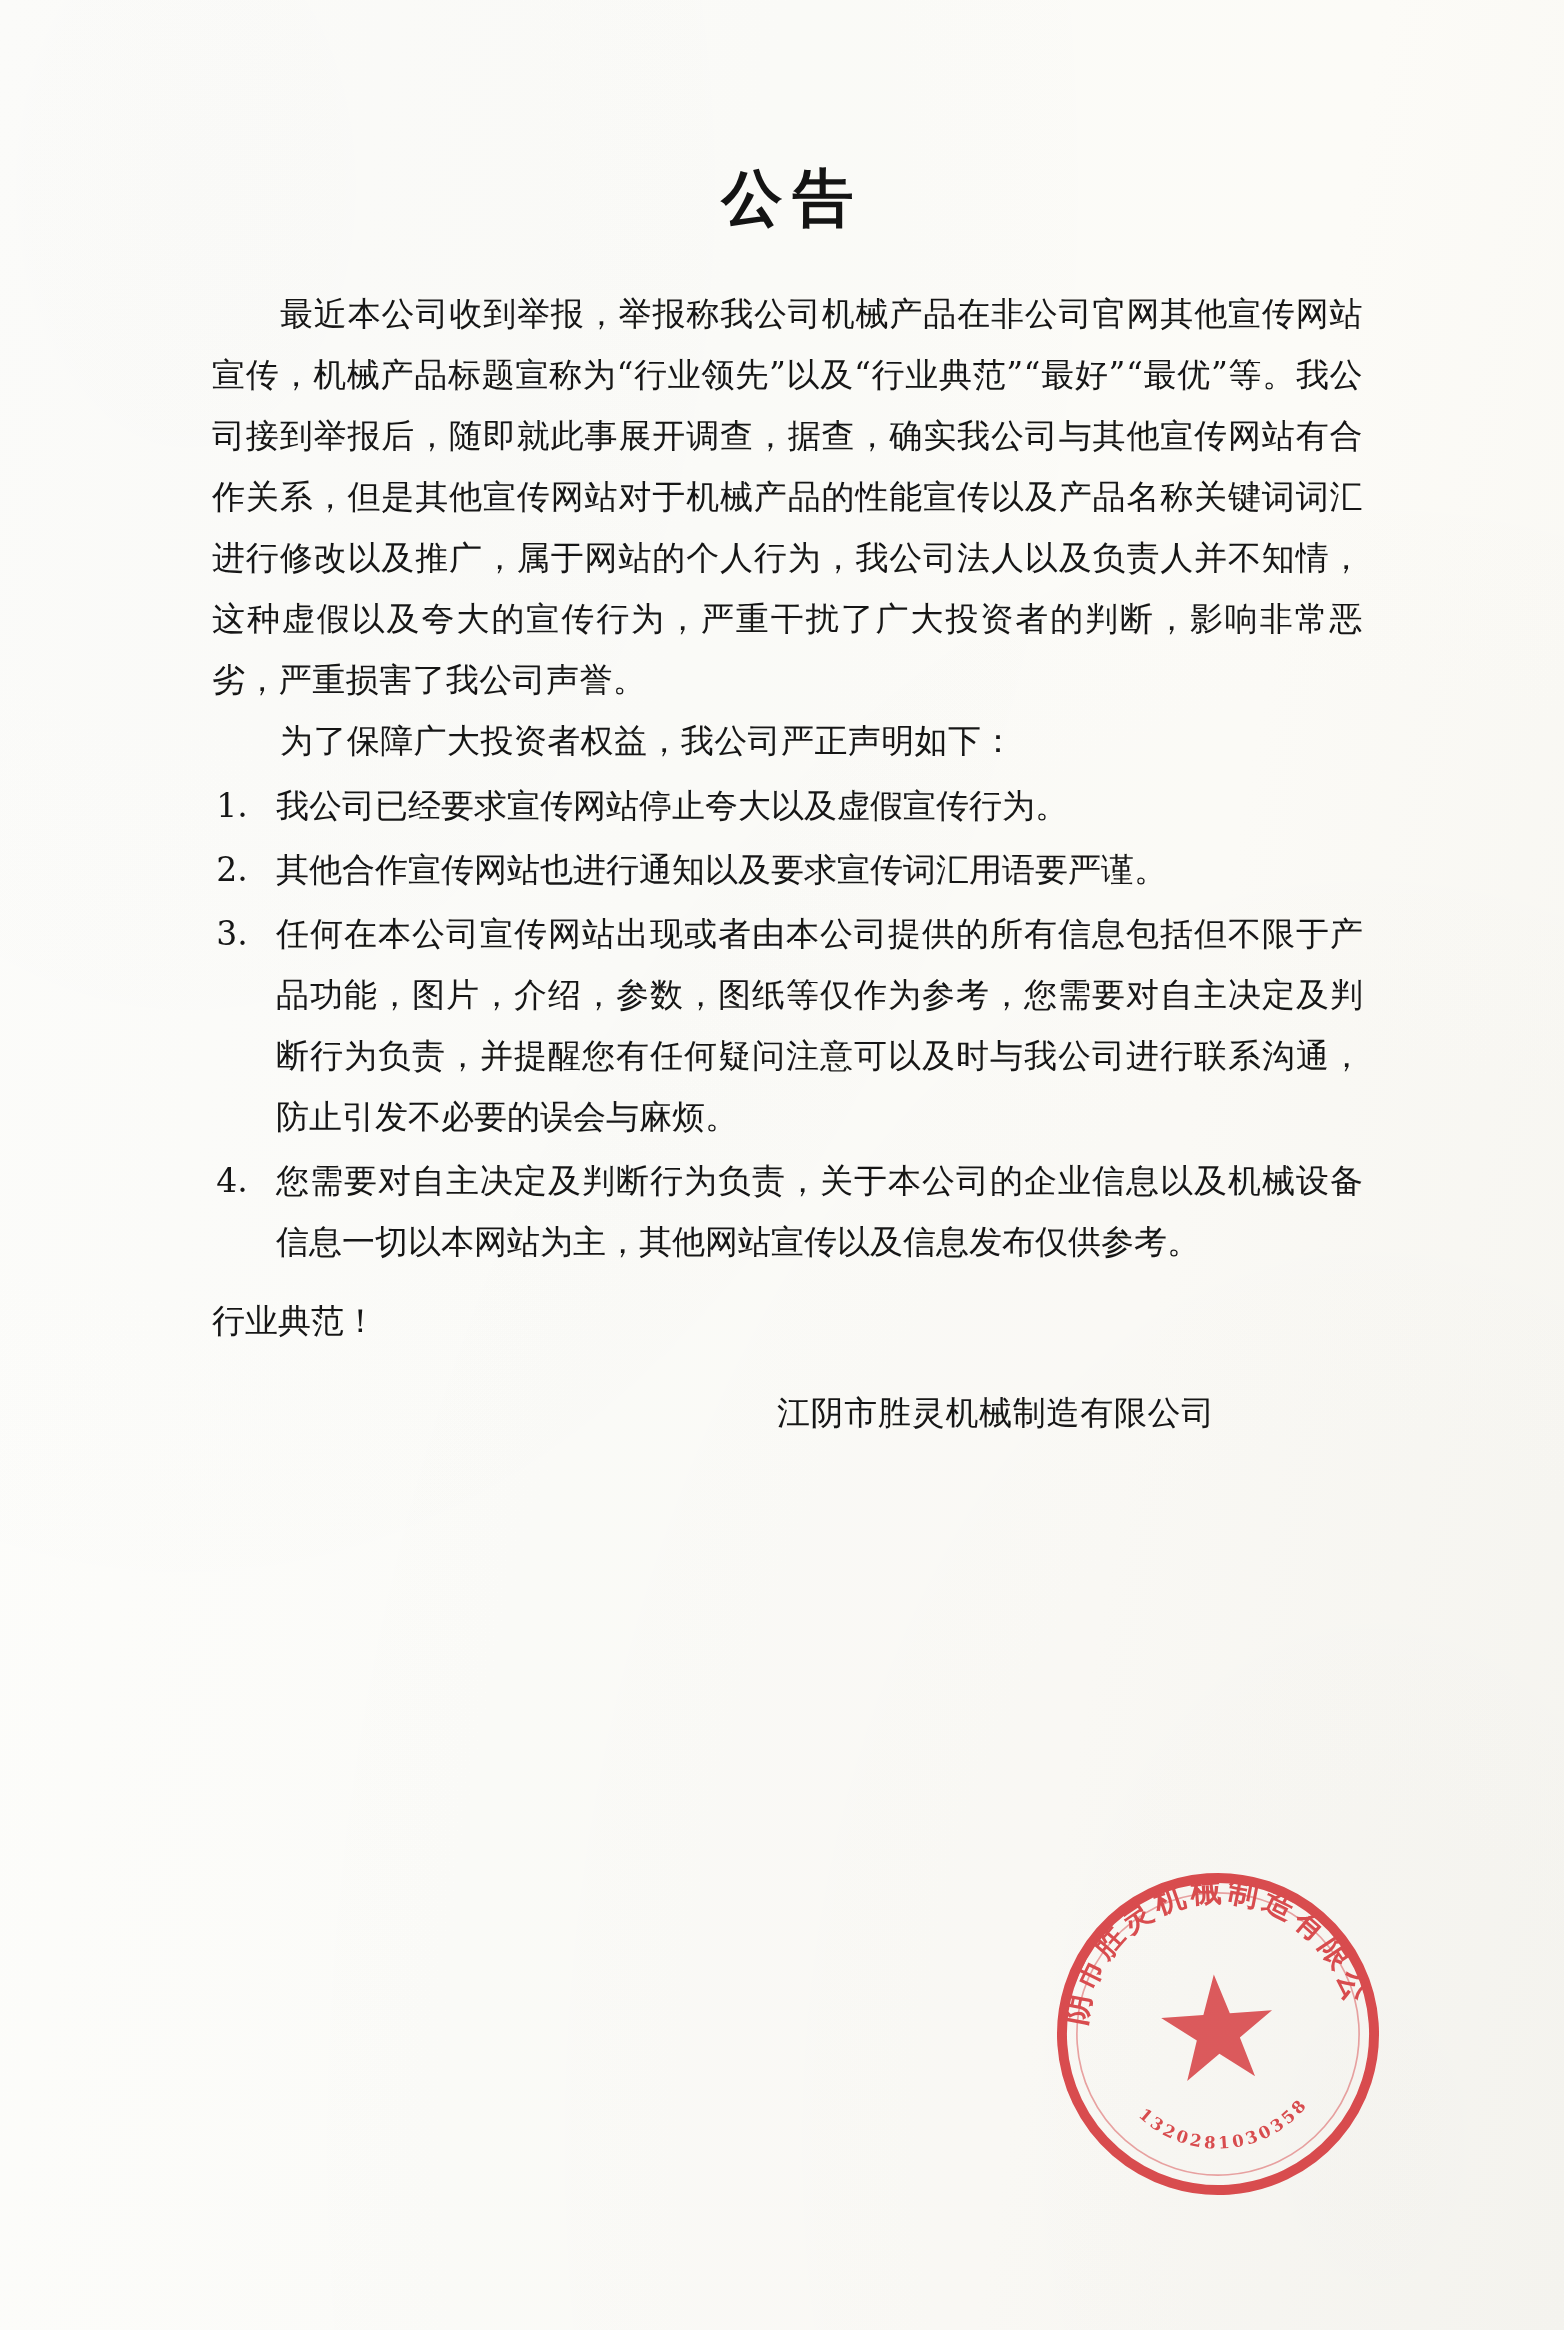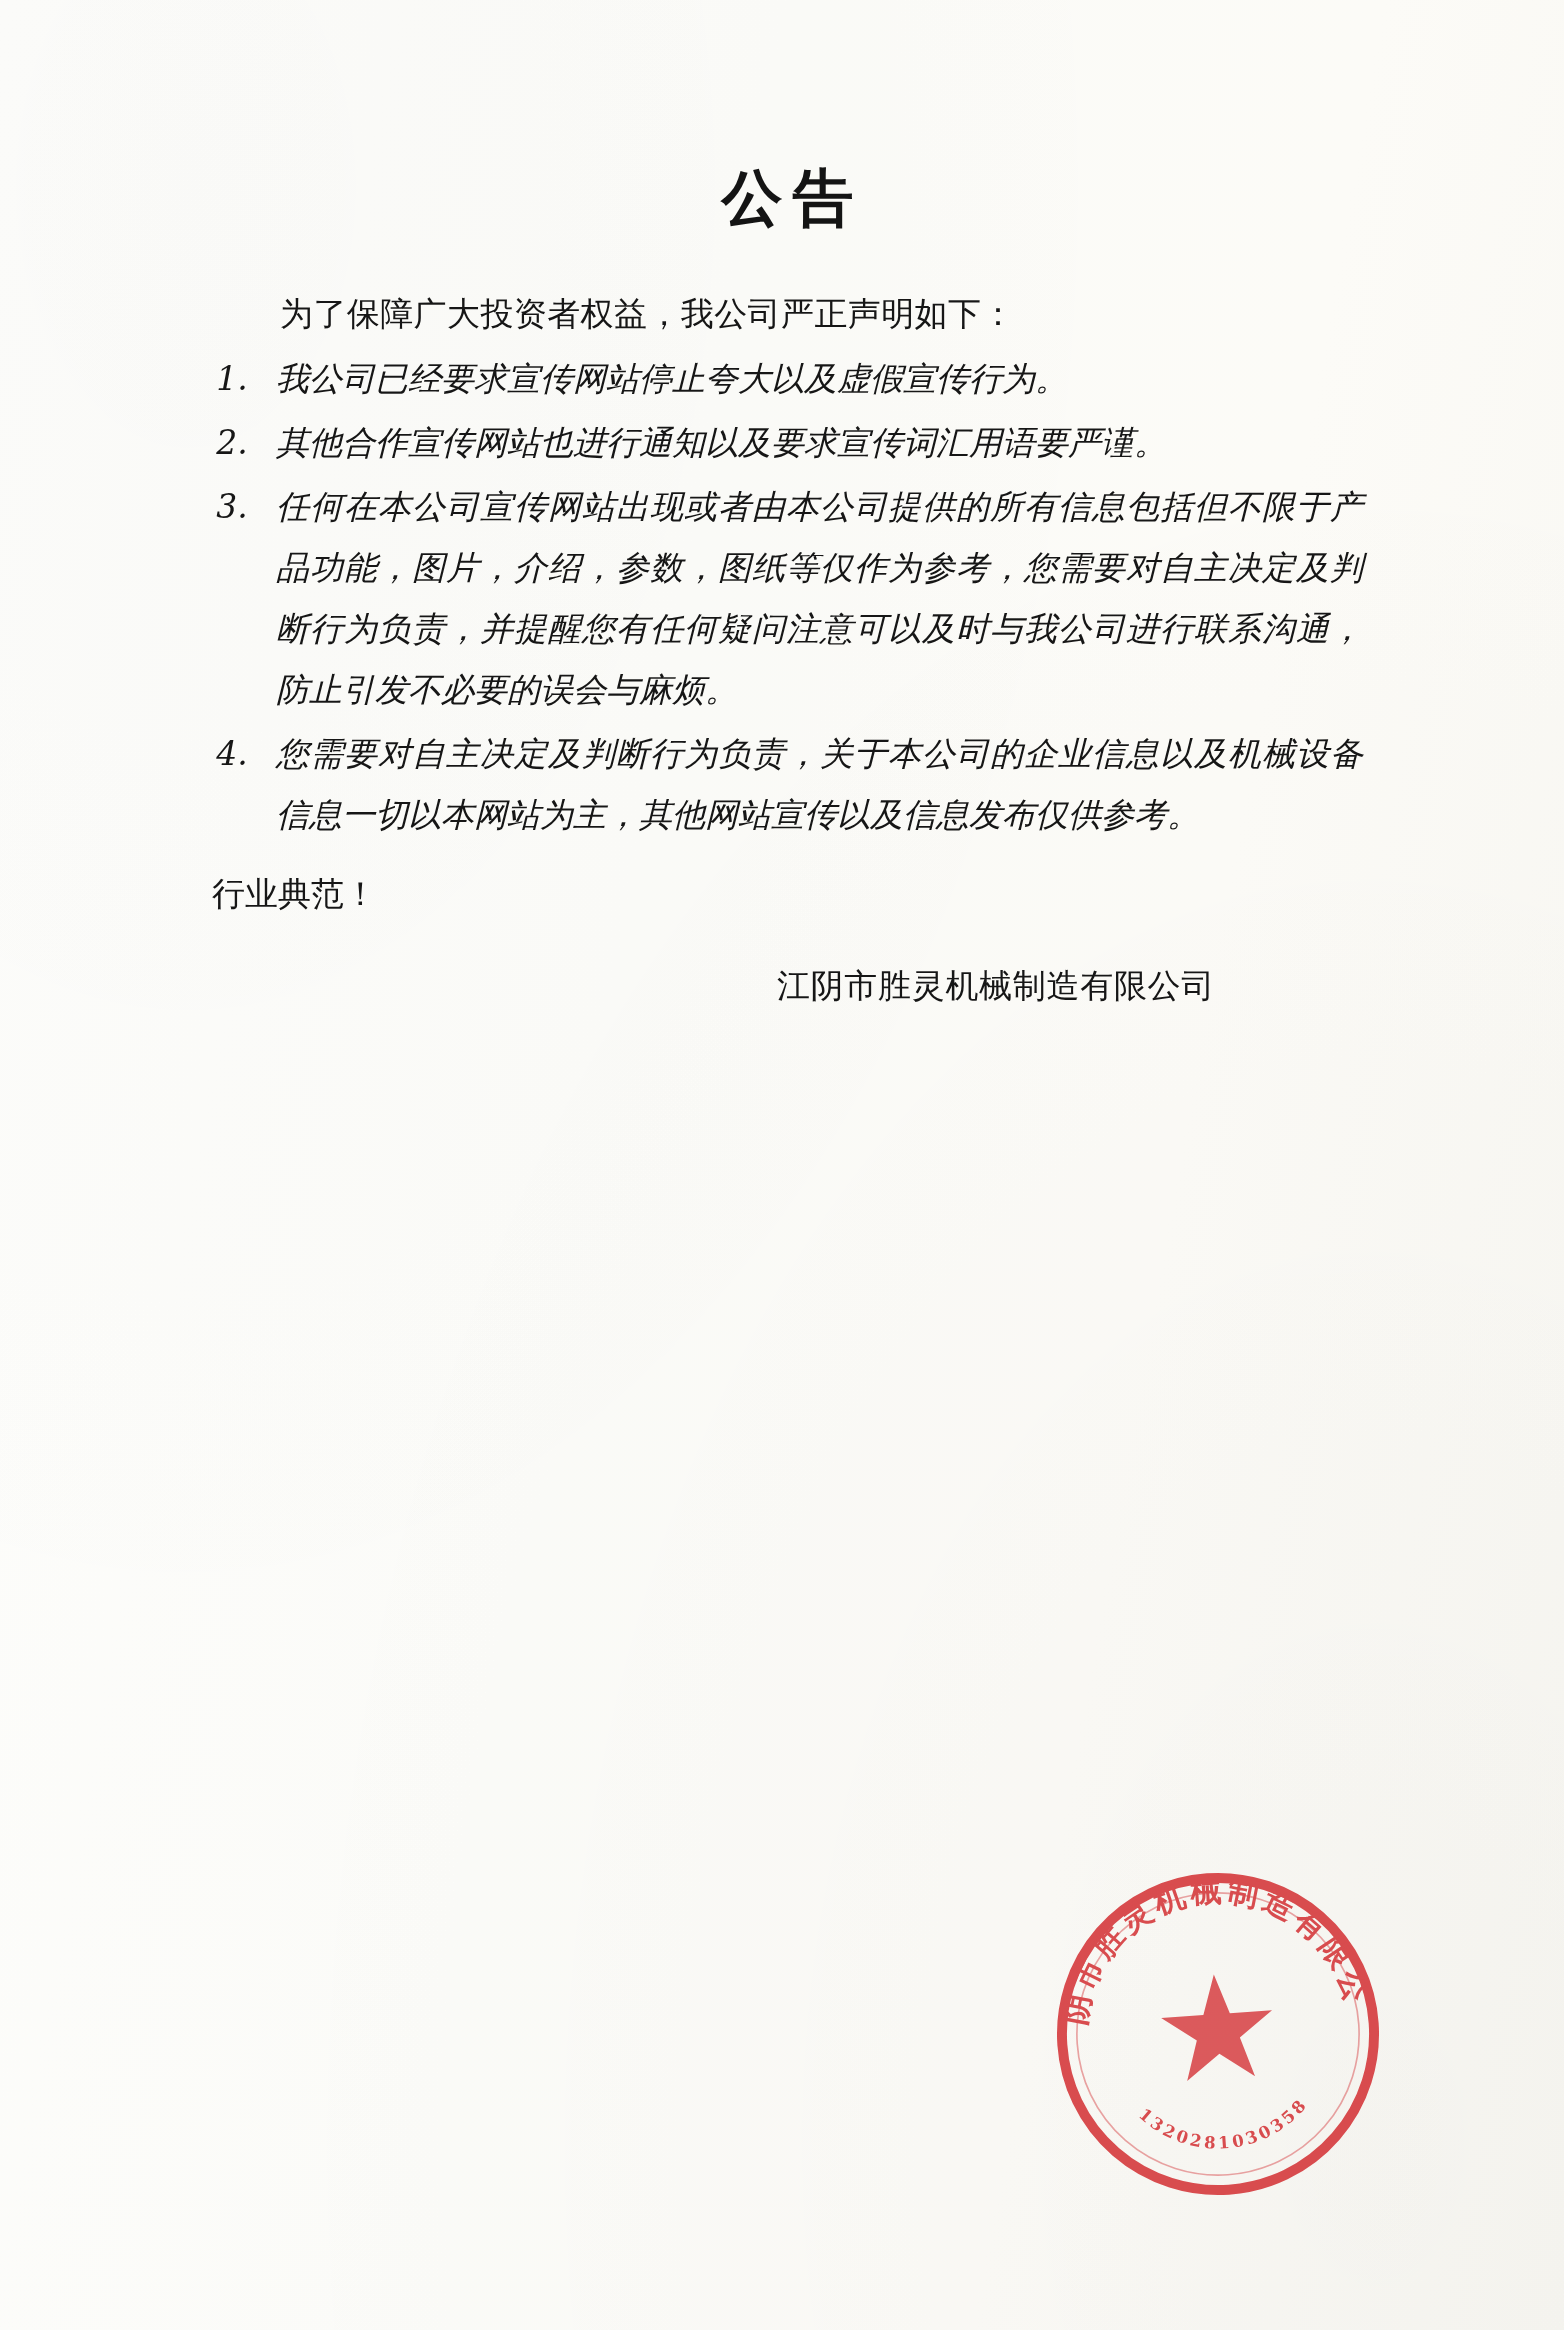--- a/index.html
+++ b/index.html
@@ -71,21 +71,20 @@
 
   .declare-lead {
     margin-top: 18.4px;
   }
 
   ol.items {
     list-style: none;
     counter-reset: itemcount;
     margin: 4.2px 0 0 0;
     padding: 0;
-    font-style: italic;
   }
   ol.items > li {
     counter-increment: itemcount;
     position: relative;
     padding-left: 64px;
     font-size: 33px;
     line-height: 61px;
     text-align: justify;
     text-justify: inter-ideograph;
     margin-bottom: 2.8px;
@@ -154,20 +153,21 @@
 <body>
 
 <div class="page">
   <div class="paper-noise"></div>
 
   <div class="content">
 
     <h1 class="doc-title">公告</h1>
 
     <div class="body-block">
+      <p class="para indent">最近本公司收到举报，举报称我公司机械产品在非公司官网其他宣传网站宣传，机械产品标题宣称为“行业领先”以及“行业典范”“最好”“最优”等。我公司接到举报后，随即就此事展开调查，据查，确实我公司与其他宣传网站有合作关系，但是其他宣传网站对于机械产品的性能宣传以及产品名称关键词词汇进行修改以及推广，属于网站的个人行为，我公司法人以及负责人并不知情，这种虚假以及夸大的宣传行为，严重干扰了广大投资者的判断，影响非常恶劣，严重损害了我公司声誉。</p>
       <p class="para indent declare-lead">为了保障广大投资者权益，我公司严正声明如下：</p>
 
       <ol class="items">
         <li>我公司已经要求宣传网站停止夸大以及虚假宣传行为。</li>
         <li>其他合作宣传网站也进行通知以及要求宣传词汇用语要严谨。</li>
         <li>任何在本公司宣传网站出现或者由本公司提供的所有信息包括但不限于产品功能，图片，介绍，参数，图纸等仅作为参考，您需要对自主决定及判断行为负责，并提醒您有任何疑问注意可以及时与我公司进行联系沟通，防止引发不必要的误会与麻烦。</li>
         <li>您需要对自主决定及判断行为负责，关于本公司的企业信息以及机械设备信息一切以本网站为主，其他网站宣传以及信息发布仅供参考。</li>
       </ol>
 
       <div class="closing">行业典范！</div>

